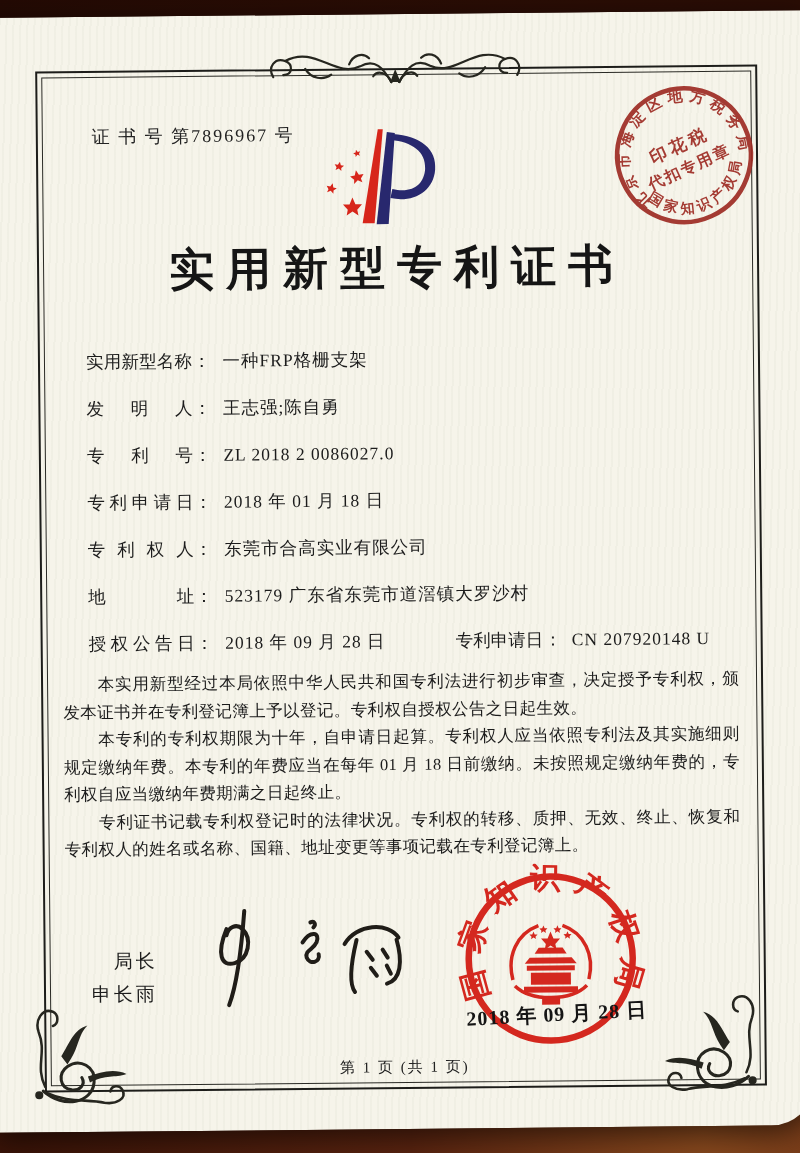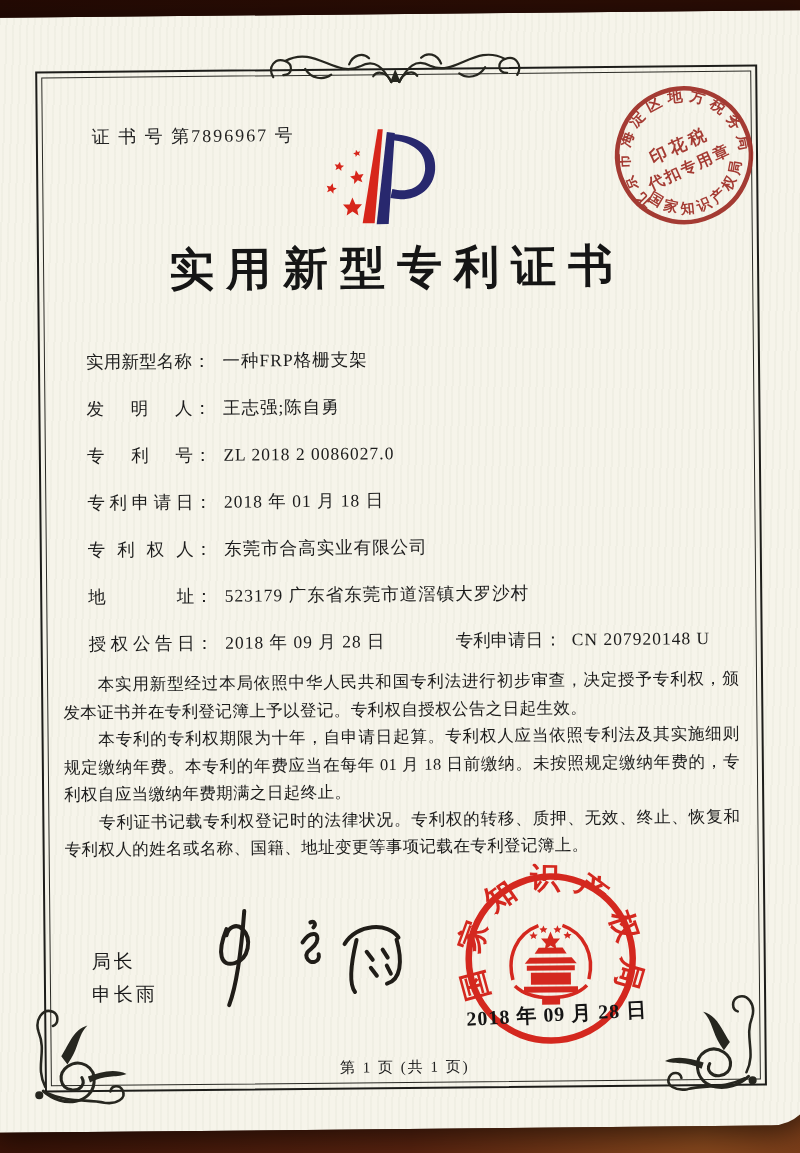--- a/index.html
+++ b/index.html
@@ -33,21 +33,21 @@
   .fields{position:absolute;left:98px;top:330px;width:640px;font-size:17.5px;color:#1c1c1c;}
   .field-row{position:relative;height:30px;line-height:30px;margin-bottom:17px;white-space:nowrap;}
   .flabel{display:inline-block;width:106px;text-align:justify;text-align-last:justify;vertical-align:top;}
   .fcolon{display:inline-block;margin-left:1px;}
   .fvalue{margin-left:12px;letter-spacing:1px;}
   .grant-no{position:absolute;left:367px;top:0;}
   .grant-no .fvalue{margin-left:10px;}
   .paragraphs{position:absolute;left:72px;top:654px;width:676px;
     font-size:16.5px;line-height:27.5px;color:#1b1b1b;text-align:justify;letter-spacing:.4px;}
   .paragraphs p{margin:0;text-indent:2.1em;}
-  .director{position:absolute;left:98px;top:928px;font-size:19px;color:#1c1c1c;line-height:33px;letter-spacing:3px;}
+  .director{position:absolute;left:98px;top:928px;font-size:19px;color:#1c1c1c;line-height:33px;letter-spacing:3px;text-align:right;}
   .signature{position:absolute;left:205px;top:884px;width:210px;height:118px;}
   .seal{position:absolute;left:462px;top:851px;width:190px;height:190px;opacity:.95;}
   .seal-date{position:absolute;left:472px;top:988px;width:200px;font-size:20px;font-weight:600;
     color:#151515;letter-spacing:1px;transform:rotate(-2.5deg);white-space:nowrap;}
   .footer{position:absolute;left:0;top:1044px;width:820px;text-align:center;
     font-size:15px;color:#222;letter-spacing:2px;}
   .ornament{position:absolute;color:#26261f;}
   .orn-top-center{left:280px;top:24px;width:260px;height:60px;}
   .orn-bottom-left{left:28px;top:972px;width:122px;height:122px;transform:scaleX(-1);}
   .orn-bottom-right{left:652px;top:964px;width:122px;height:122px;}

